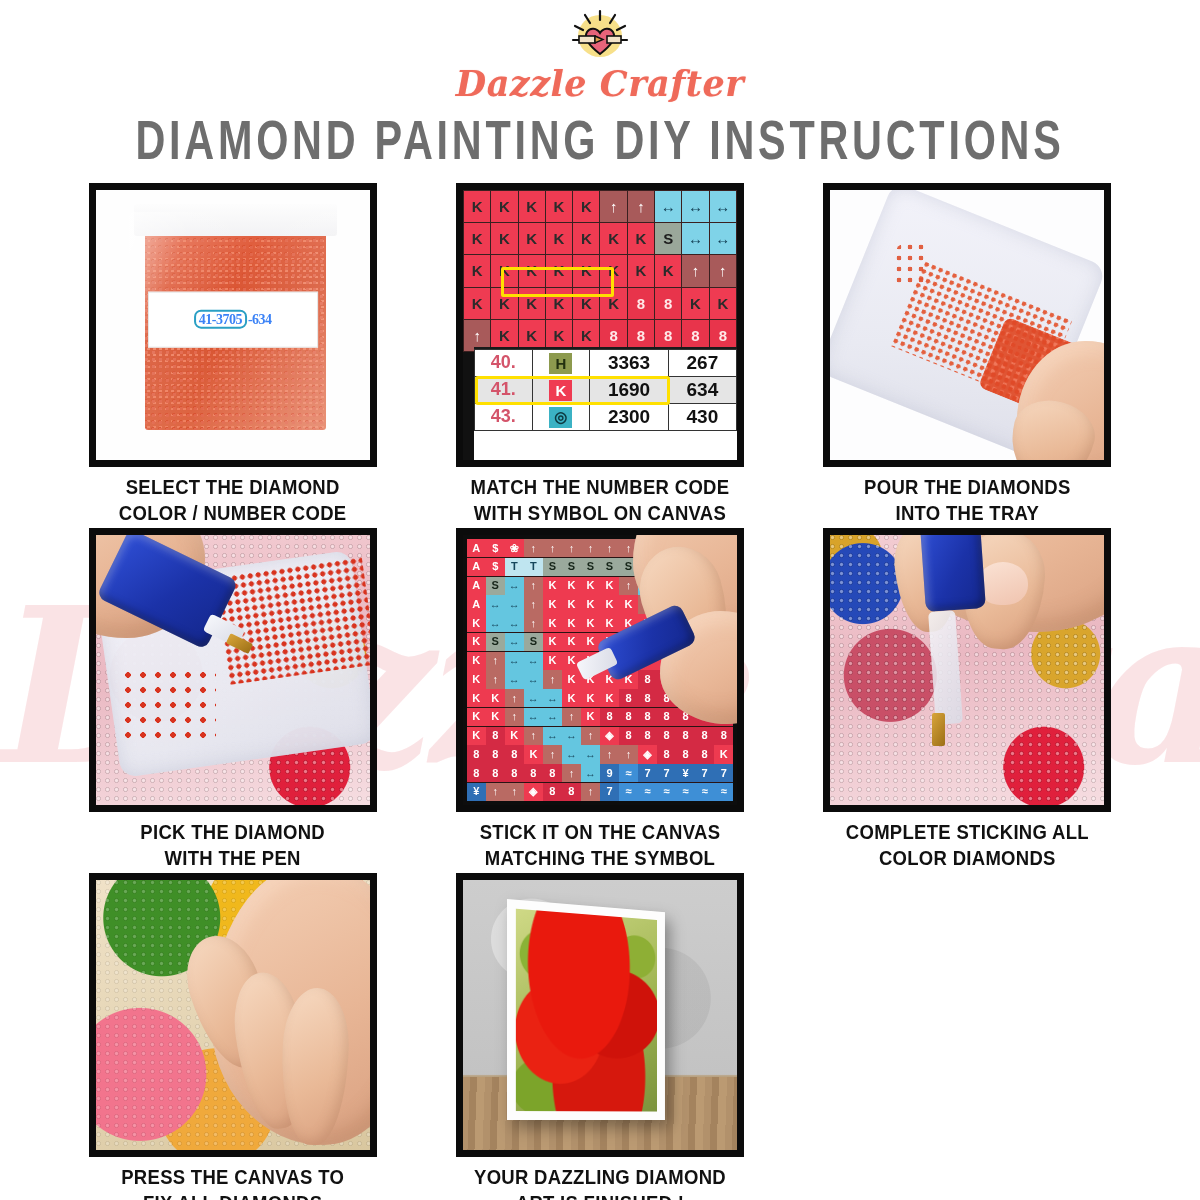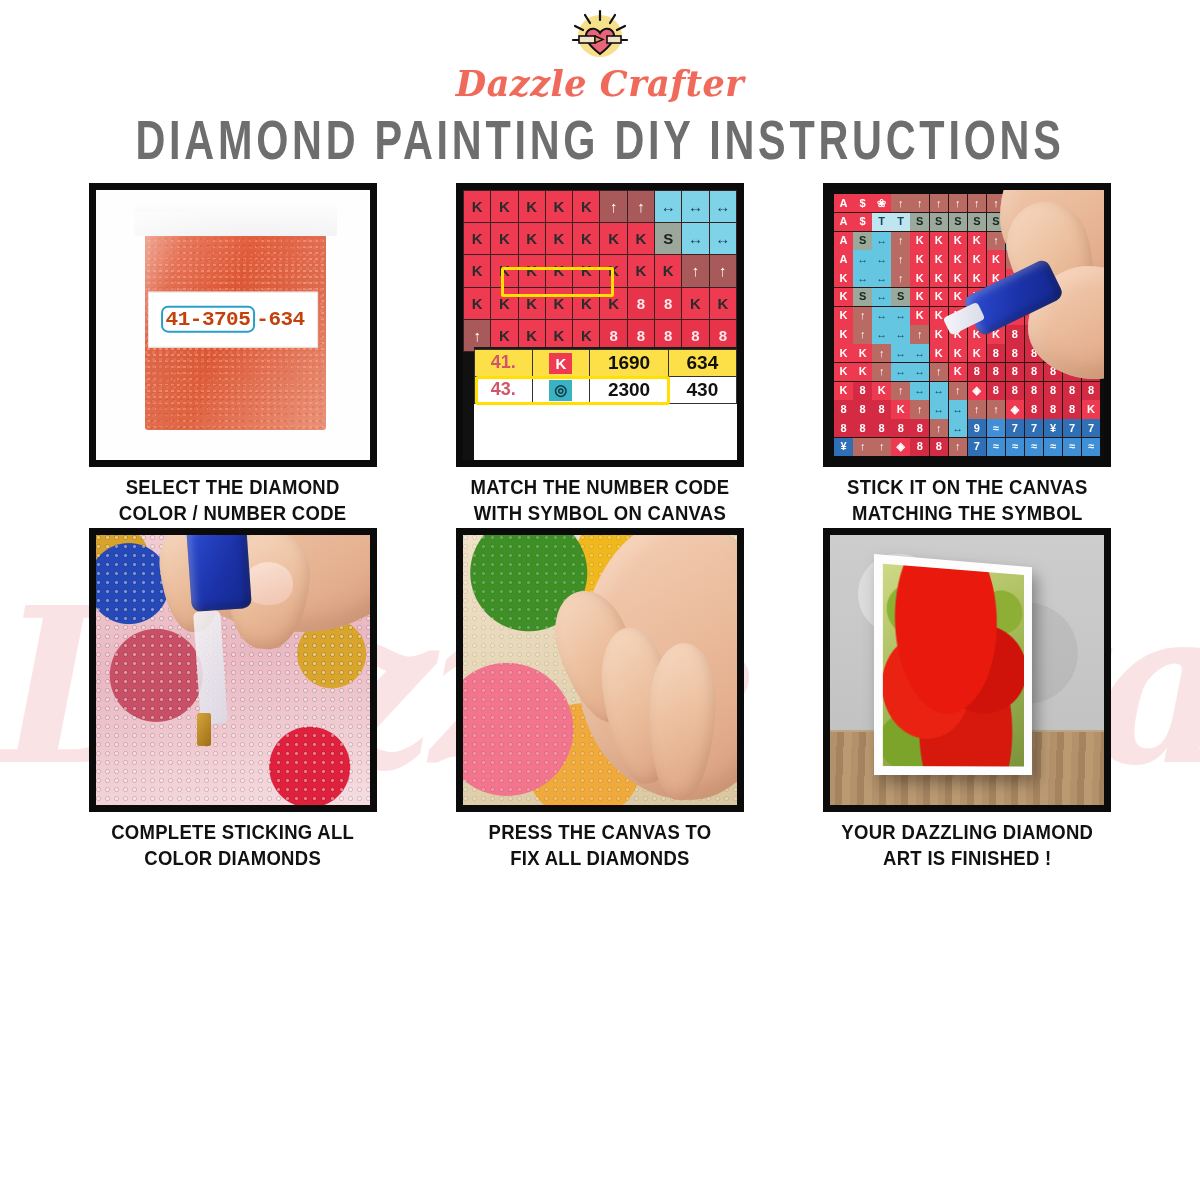--- a/index.html
+++ b/index.html
@@ -132,24 +132,24 @@
   .bag-label {
     position: absolute;
     left: 50%; top: 48%;
     transform: translate(-50%,-50%);
     width: 62%; height: 21%;
     background: #fff;
     border: 1px solid #e4e4e4;
     display: flex; align-items: center; justify-content: center;
   }
   .label-code {
-    font-family: Liberation Mono, monospace;
+    font-family: Liberation Serif, serif;
     font-weight: 700;
-    font-size: 21px;
-    color: #c2410c;
+    font-size: 14px;
+    color: #3b82f6;
     letter-spacing: -.5px;
     white-space: nowrap;
   }
   .label-code .boxed {
     border: 2.5px solid #2a9fc4;
     border-radius: 7px;
     padding: 0 3px;
     margin-right: 1px;
   }
 
@@ -202,21 +202,21 @@
   }
   .legend-table td.num { color: #d4546a; width: 22%; text-align: center; font-size: 18px; }
   .legend-table td.sym { width: 22%; }
   .legend-table td.code { width: 30%; }
   .legend-table td.dmc  { width: 26%; }
   .sym-box {
     display: inline-flex; align-items: center; justify-content: center;
     width: 23px; height: 21px;
     font-size: 15px; font-weight: 700;
   }
-  .hl-legend-row td { background: #fde047; }
+  .hl-legend-row td { background: #e5e5e5; }
   .legend-hl {
     position: absolute;
     left: 1px;
     border: 3px solid #ffe000;
     border-radius: 3px;
     pointer-events: none;
   }
 
   
   .mosaic { position: absolute; inset: 0; }
@@ -498,20 +498,26 @@
               <div class="c c-red2">8</div>
               <div class="c c-red2">8</div>
               <div class="c c-red2">8</div>
               <div class="c c-red2">8</div>
             </div>
           <div class="hl-row" style="left:14%;top:28.5%;width:41%;height:11%;"></div>
 
           <div class="legend">
             <table class="legend-table">
               <tbody>
+                  <tr>
+                    <td class="num">40.</td>
+                    <td class="sym"><span class="sym-box" style="background: rgb(141, 154, 78); color: rgb(34, 48, 15);">H</span></td>
+                    <td class="code">3363</td>
+                    <td class="dmc">267</td>
+                  </tr>
                   <tr class="hl-legend-row">
                     <td class="num">41.</td>
                     <td class="sym"><span class="sym-box" style="background: rgb(239, 59, 82); color: rgb(255, 255, 255);">K</span></td>
                     <td class="code">1690</td>
                     <td class="dmc">634</td>
                   </tr>
                   <tr>
                     <td class="num">43.</td>
                     <td class="sym"><span class="sym-box" style="background: rgb(59, 178, 196); color: rgb(13, 58, 66);">◎</span></td>
                     <td class="code">2300</td>
@@ -524,21 +530,62 @@
         </div>
       </div>
     </div>
     <div class="caption">
       <div>MATCH THE NUMBER CODE</div>
       <div>WITH SYMBOL ON CANVAS</div>
     </div>
   </div>
 
 
-
+  <div class="cell">
+    <div class="photo">
+      <div class="photo-inner">
+        <div class="tray-bg"></div>
+        <div class="tray" style="left:6%;top:10%;width:84%;height:76%;transform:rotate(22deg);"></div>
+        <div class="tray-rows" style="left:26%;top:36%;width:58%;height:34%;transform:rotate(22deg);"></div>
+        <div class="diamond-pile" style="left:58%;top:52%;width:32%;height:28%;transform:rotate(22deg);"></div>
+        <div class="diamond-pile" style="left:24%;top:20%;width:12%;height:16%;background:none;
+             box-shadow:none;opacity:.9;
+             background-image:radial-gradient(circle at 3px 3px,#e0512f 2.2px,transparent 2.6px);
+             background-size:11px 11px;"></div>
+        <div class="hand" style="left:68%;top:56%;width:52%;height:54%;"></div>
+        <div class="finger" style="left:66%;top:78%;width:30%;height:30%;transform:rotate(14deg);"></div>
+      </div>
+    </div>
+    <div class="caption">
+      <div>POUR THE DIAMONDS</div>
+      <div>INTO THE TRAY</div>
+    </div>
+  </div>
+
+  <div class="cell">
+    <div class="photo">
+      <div class="photo-inner">
+        <div class="mosaic mosaic-pink"></div>
+        <div class="mosaic-dots"></div>
+        <div class="tray" style="left:4%;top:12%;width:94%;height:72%;transform:rotate(-8deg);opacity:.97;"></div>
+        <div class="tray-rows" style="left:46%;top:12%;width:54%;height:40%;transform:rotate(-8deg);
+             background-image:radial-gradient(circle at 3px 3px,#d8331f 2.4px,transparent 2.8px);background-size:8px 8px;"></div>
+        <div class="tray-rows" style="left:10%;top:50%;width:34%;height:26%;
+             background-image:radial-gradient(circle at 5px 5px,#d8331f 2.6px,transparent 3px);background-size:15px 15px;"></div>
+        <div class="hand" style="left:-22%;top:-18%;width:62%;height:56%;"></div>
+        <div class="pen" style="left:4%;top:6%;width:44%;height:28%;transform:rotate(26deg);"></div>
+        <div class="pen-tip" style="left:40%;top:32%;width:14%;height:7%;transform:rotate(26deg);"></div>
+        <div class="pen-gold" style="left:48%;top:38%;width:9%;height:4%;transform:rotate(26deg);"></div>
+      </div>
+    </div>
+    <div class="caption">
+      <div>PICK THE DIAMOND</div>
+      <div>WITH THE PEN</div>
+    </div>
+  </div>
 
   <div class="cell">
     <div class="photo">
       <div class="photo-inner">
         <div class="chart6">
           <div class="chart6-grid">
               <div class="c6 b-red">A</div>
               <div class="c6 b-red">$</div>
               <div class="c6 b-red">❀</div>
               <div class="c6 b-br">↑</div>

